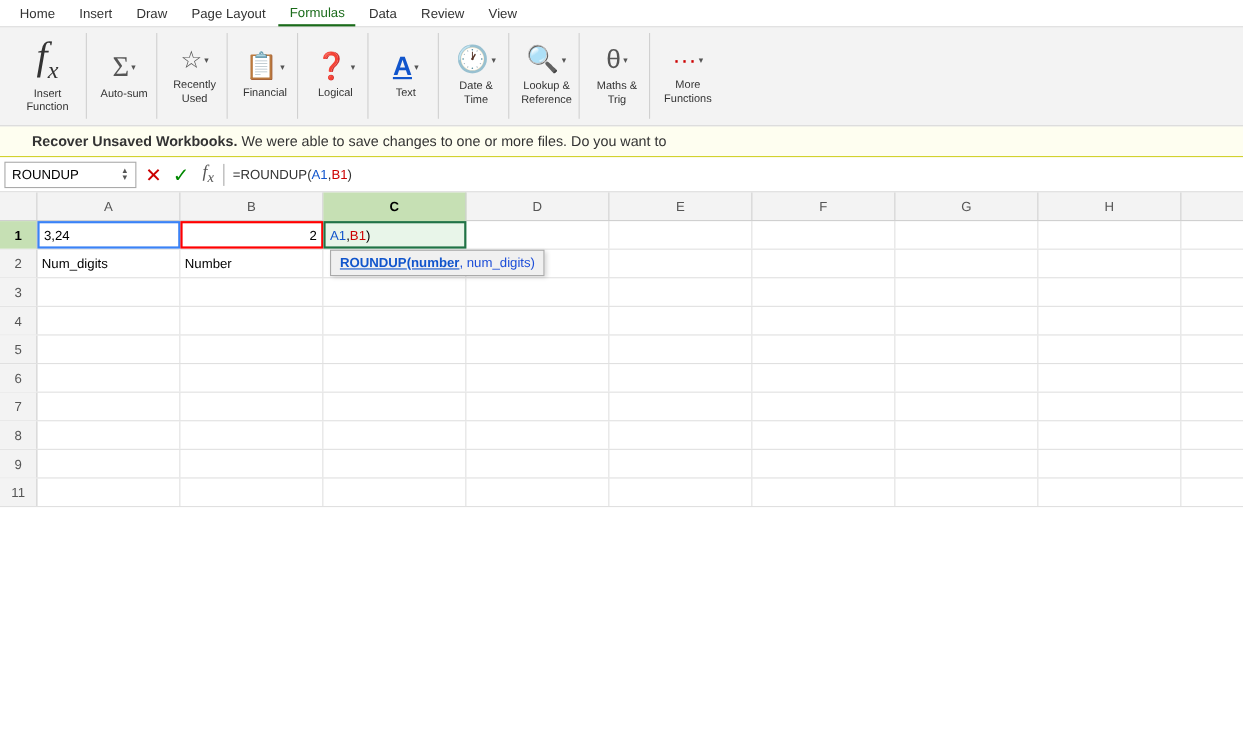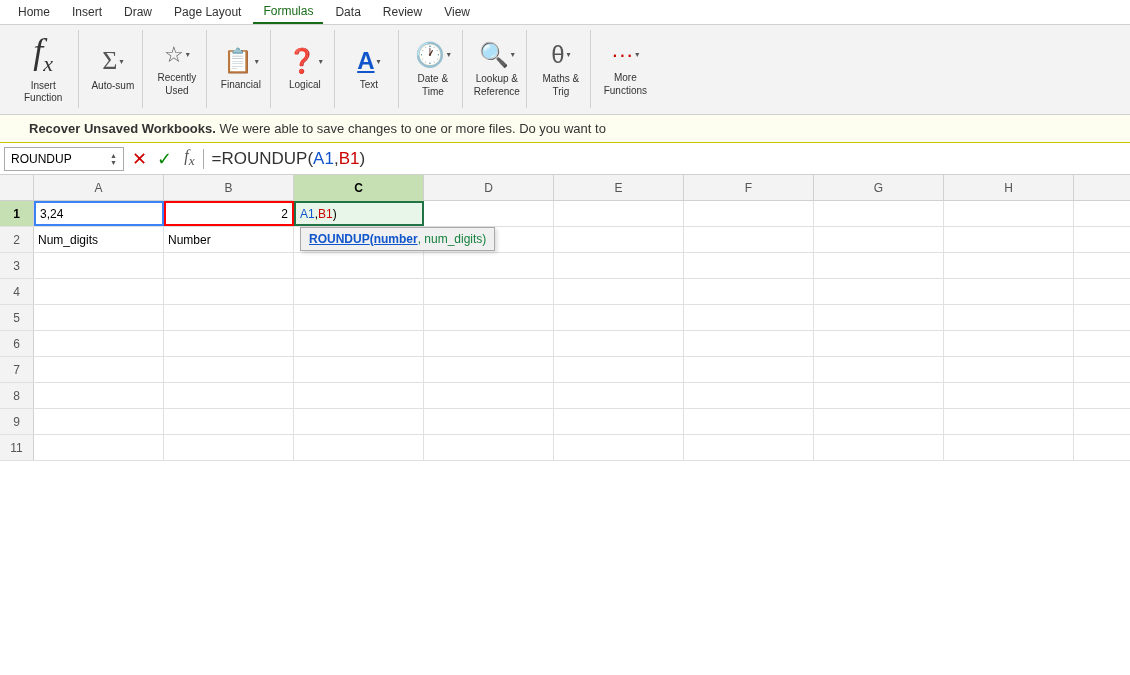--- a/index.html
+++ b/index.html
@@ -167,21 +167,21 @@
       font-family: Georgia, serif;
       padding: 0 4px;
     }
     .formula-divider {
       width: 1px;
       height: 20px;
       background: #aaa;
     }
     .formula-input {
       flex: 1;
-      font-size: 17px;
+      font-size: 12px;
       padding: 0 4px;
       color: #333;
       display: flex;
       align-items: center;
     }
     .formula-a1 { color: #1155cc; }
     .formula-b1 { color: #c00; }
 
     
     .spreadsheet {
@@ -281,21 +281,21 @@
       background: #f0f0f0;
       border: 1px solid #aaa;
       padding: 4px 8px;
       font-size: 12px;
       color: #333;
       white-space: nowrap;
       z-index: 10;
       box-shadow: 2px 2px 4px rgba(0,0,0,0.15);
     }
     .tooltip-fn { color: #1155cc; text-decoration: underline; font-weight: bold; }
-    .tooltip-param { color: #15803d; }
+    .tooltip-param { color: #1d4ed8; }
     .tooltip-param.bold { font-weight: bold; color: #1155cc; text-decoration: underline; }
 
     
     .sigma { font-size: 26px; font-family: Georgia, serif; }
   </style>
 </head>
 <body>
 
 <div class="menu-bar">
   <span class="menu-item">Home</span>

